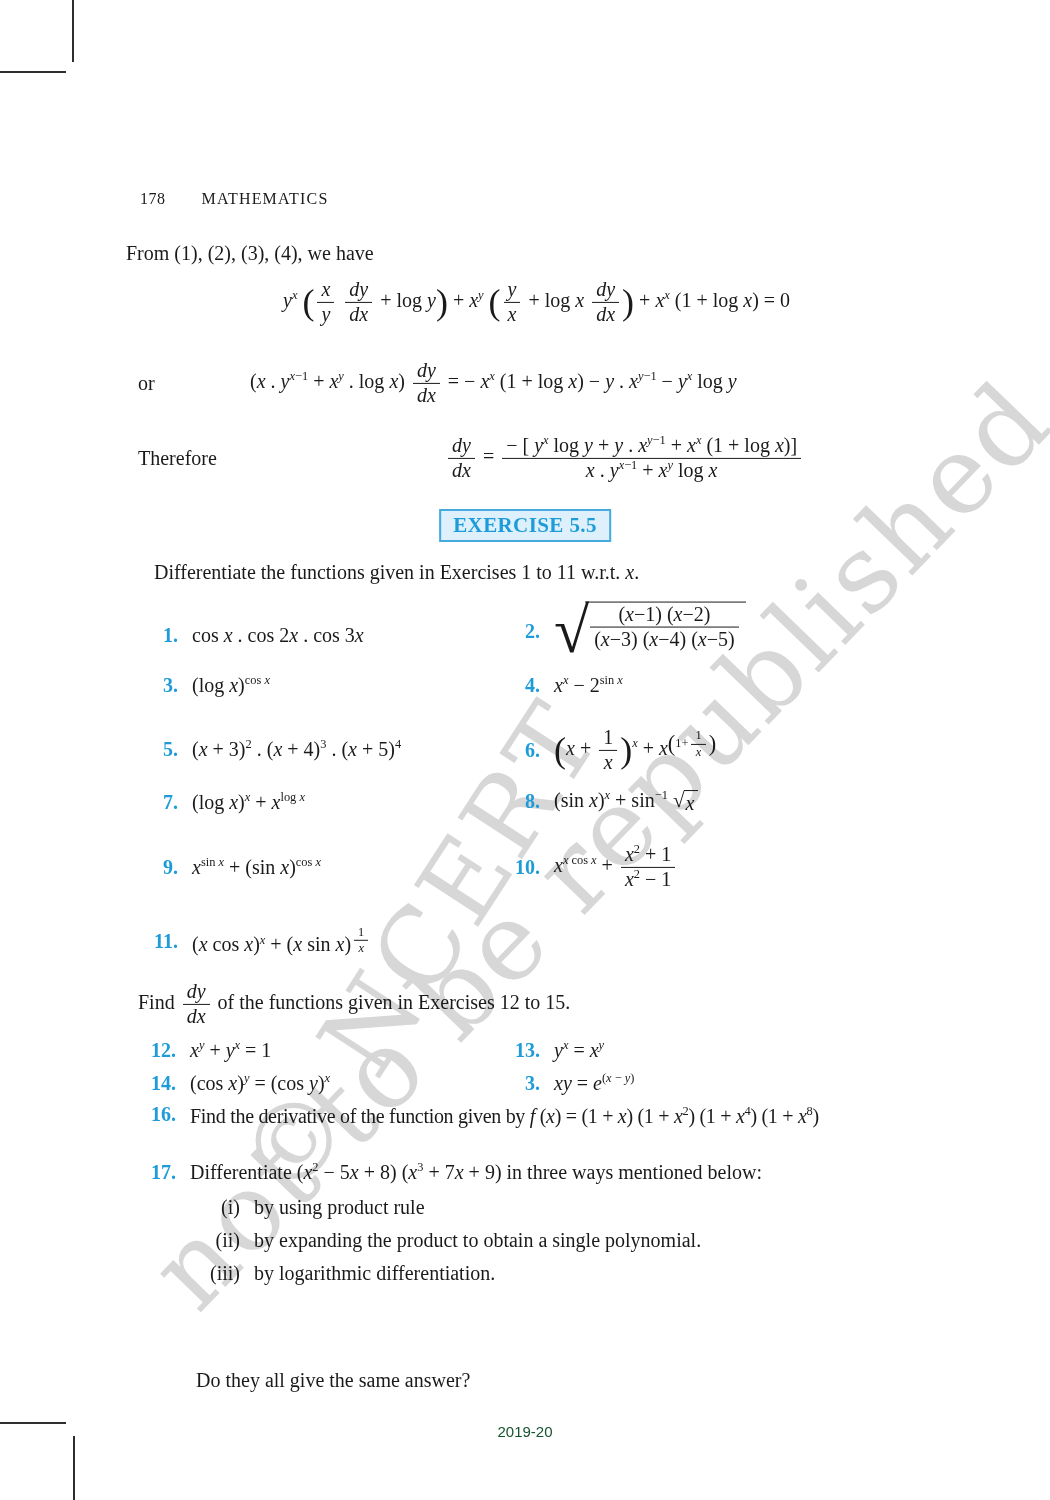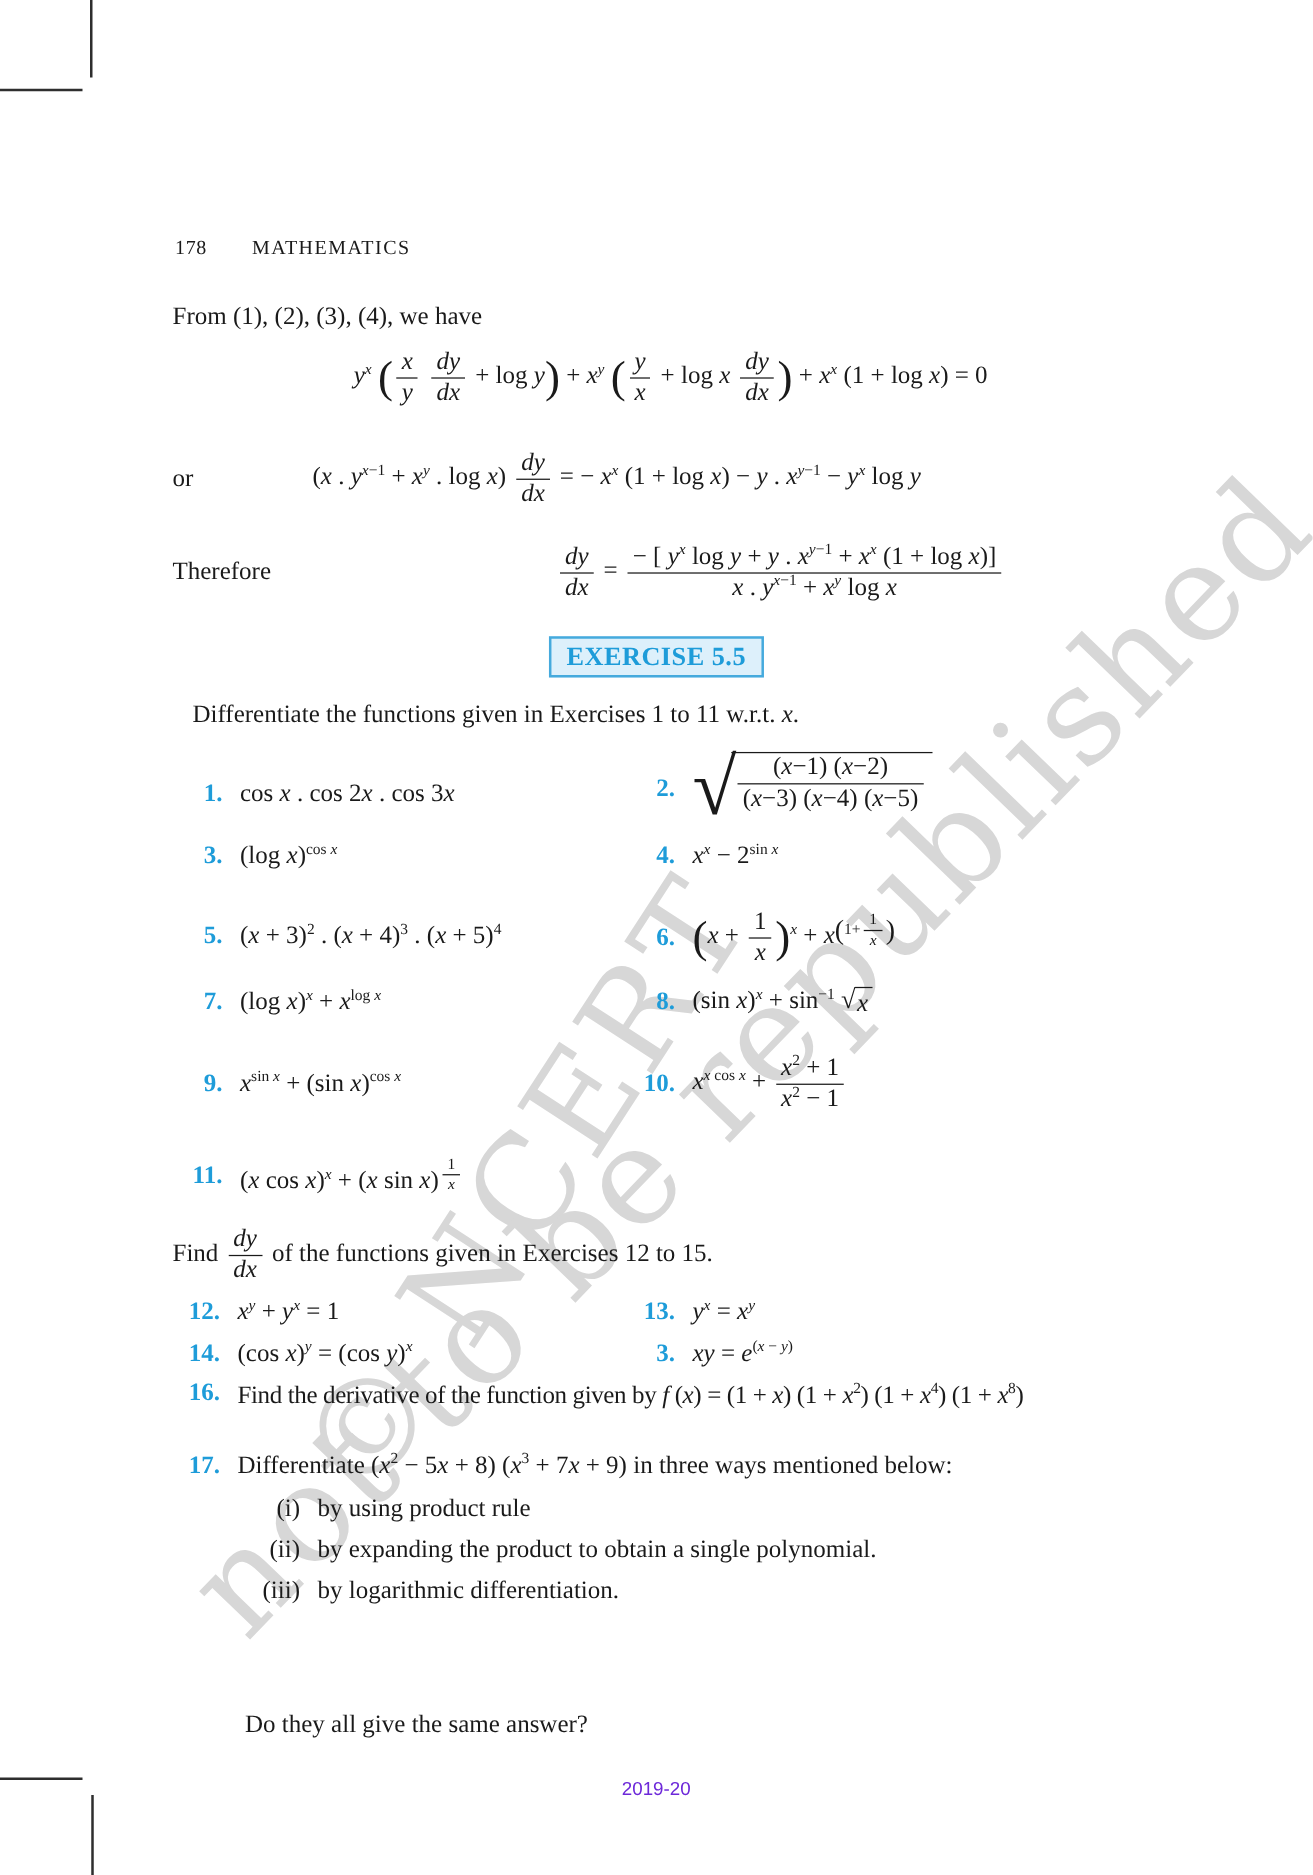--- a/index.html
+++ b/index.html
@@ -47,39 +47,39 @@
   .mden{display:block;padding:1px 4px 0 4px;}
   .msqrt{display:inline-flex;align-items:flex-start;vertical-align:middle;}
   .mrad{font-size:1.06em;line-height:1;margin-right:-1px;}
   .mradi{border-top:1.5px solid currentColor;padding:1px 4px 0 2px;}
   .msqrt.big .mrad{font-size:3.2em;line-height:0.92;margin-right:-4px;}
   .msqrt.big .mradi{border-top:1.8px solid currentColor;}
   .mbig{font-size:1.8em;vertical-align:middle;line-height:0;display:inline-block;}
   
   .footer{
     position:absolute;left:0;right:0;top:1423px;text-align:center;z-index:1;
-    font-family:"Liberation Sans",sans-serif;font-size:15px;color:#6d28d9;
+    font-family:"Liberation Sans",sans-serif;font-size:15px;color:#14532d;
   }
 </style>
 </head>
 <body>
 
 <div class="crop" style="left:72px;top:0;width:2px;height:62px"></div>
 <div class="crop" style="left:0;top:71px;width:66px;height:2px"></div>
 <div class="crop" style="left:0;top:1422px;width:66px;height:2px"></div>
 <div class="crop" style="left:73px;top:1436px;width:2px;height:64px"></div>
 
 <div class="wm" style="left:420px;top:950px;font-size:105px;letter-spacing:4px;transform:translate(-50%,-50%) rotate(-57deg);">© NCERT</div>
 <div class="wm" style="left:600px;top:845px;font-size:108px;letter-spacing:3px;transform:translate(-50%,-50%) rotate(-46deg);">not to be republished</div>
 
 <div class="abs" style="left:140px;top:186px;">
   <span class="pgnum">178</span><span class="subject">MATHEMATICS</span>
 </div>
 
-<div class="abs" style="left:138px;top:242px;">From (1), (2), (3), (4), we have</div>
+<div class="abs" style="left:126px;top:242px;">From (1), (2), (3), (4), we have</div>
 
 <div class="abs vcenter math" style="left:283px;top:302px;"><i>y</i><span class="msup"><i>x</i></span> <span class="mbig">(</span><span class="mfrac"><span class="mnum"><i>x</i></span><span class="mden"><i>y</i></span></span> <span class="mfrac"><span class="mnum"><i>d</i><i>y</i></span><span class="mden"><i>d</i><i>x</i></span></span> + log <i>y</i><span class="mbig">)</span> + <i>x</i><span class="msup"><i>y</i></span> <span class="mbig">(</span><span class="mfrac"><span class="mnum"><i>y</i></span><span class="mden"><i>x</i></span></span> + log <i>x</i> <span class="mfrac"><span class="mnum"><i>d</i><i>y</i></span><span class="mden"><i>d</i><i>x</i></span></span><span class="mbig">)</span> + <i>x</i><span class="msup"><i>x</i></span> (1 + log <i>x</i>) = 0</div>
 
 <div class="abs vcenter" style="left:138px;top:383px;">or</div>
 <div class="abs vcenter math" style="left:250px;top:383px;">(<i>x</i> . <i>y</i><span class="msup"><i>x</i>−1</span> + <i>x</i><span class="msup"><i>y</i></span> . log <i>x</i>) <span class="mfrac"><span class="mnum"><i>d</i><i>y</i></span><span class="mden"><i>d</i><i>x</i></span></span> = − <i>x</i><span class="msup"><i>x</i></span> (1 + log <i>x</i>) − <i>y</i> . <i>x</i><span class="msup"><i>y</i>−1</span> − <i>y</i><span class="msup"><i>x</i></span> log <i>y</i></div>
 
 <div class="abs vcenter" style="left:138px;top:458px;">Therefore</div>
 <div class="abs vcenter math" style="left:445px;top:458px;"><span class="mfrac"><span class="mnum"><i>d</i><i>y</i></span><span class="mden"><i>d</i><i>x</i></span></span> = <span class="mfrac"><span class="mnum">− [ <i>y</i><span class="msup"><i>x</i></span> log <i>y</i> + <i>y</i> . <i>x</i><span class="msup"><i>y</i>−1</span> + <i>x</i><span class="msup"><i>x</i></span> (1 + log <i>x</i>)]</span><span class="mden"><i>x</i> . <i>y</i><span class="msup"><i>x</i>−1</span> + <i>x</i><span class="msup"><i>y</i></span> log <i>x</i></span></span></div>
 
 <div class="abs" style="left:50%;top:513px;transform:translateX(-50%);">

